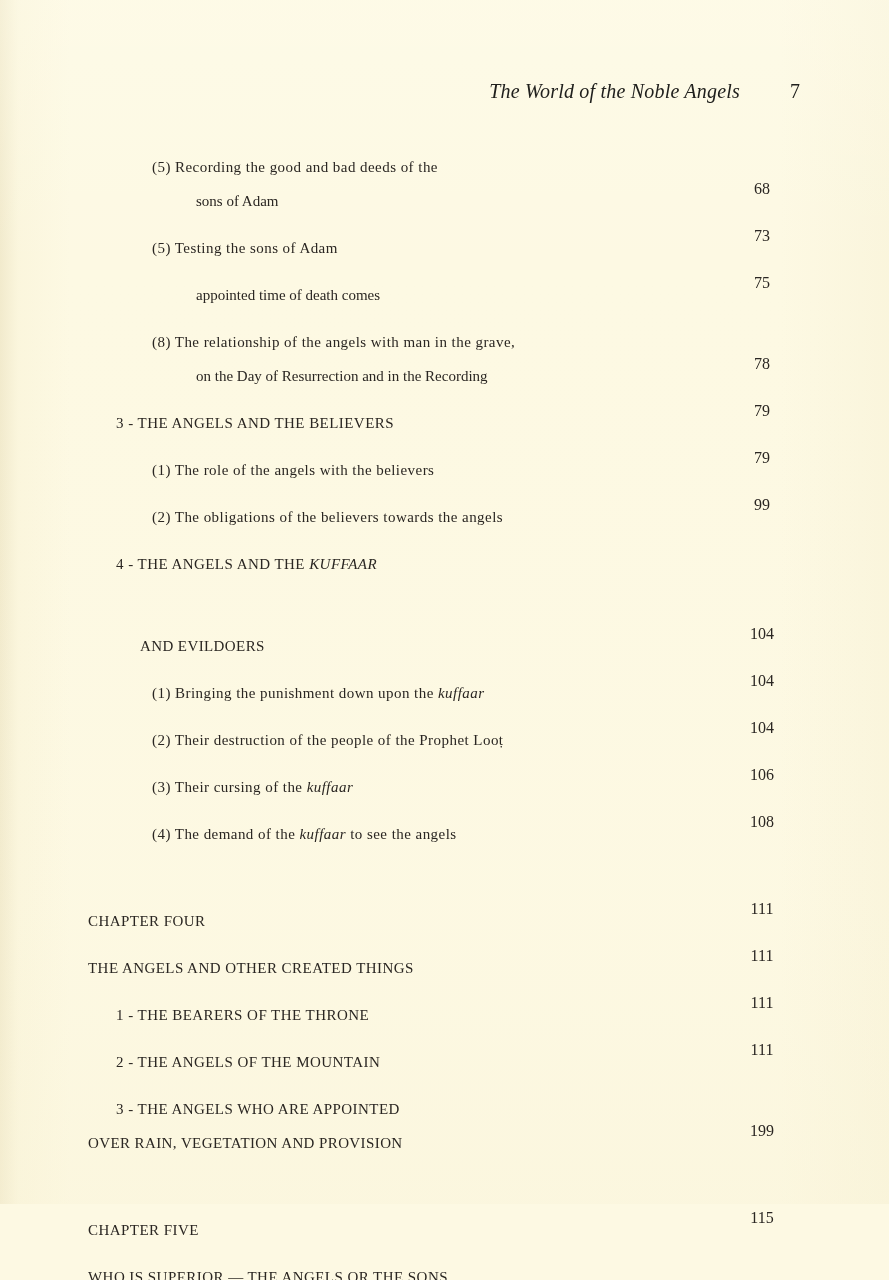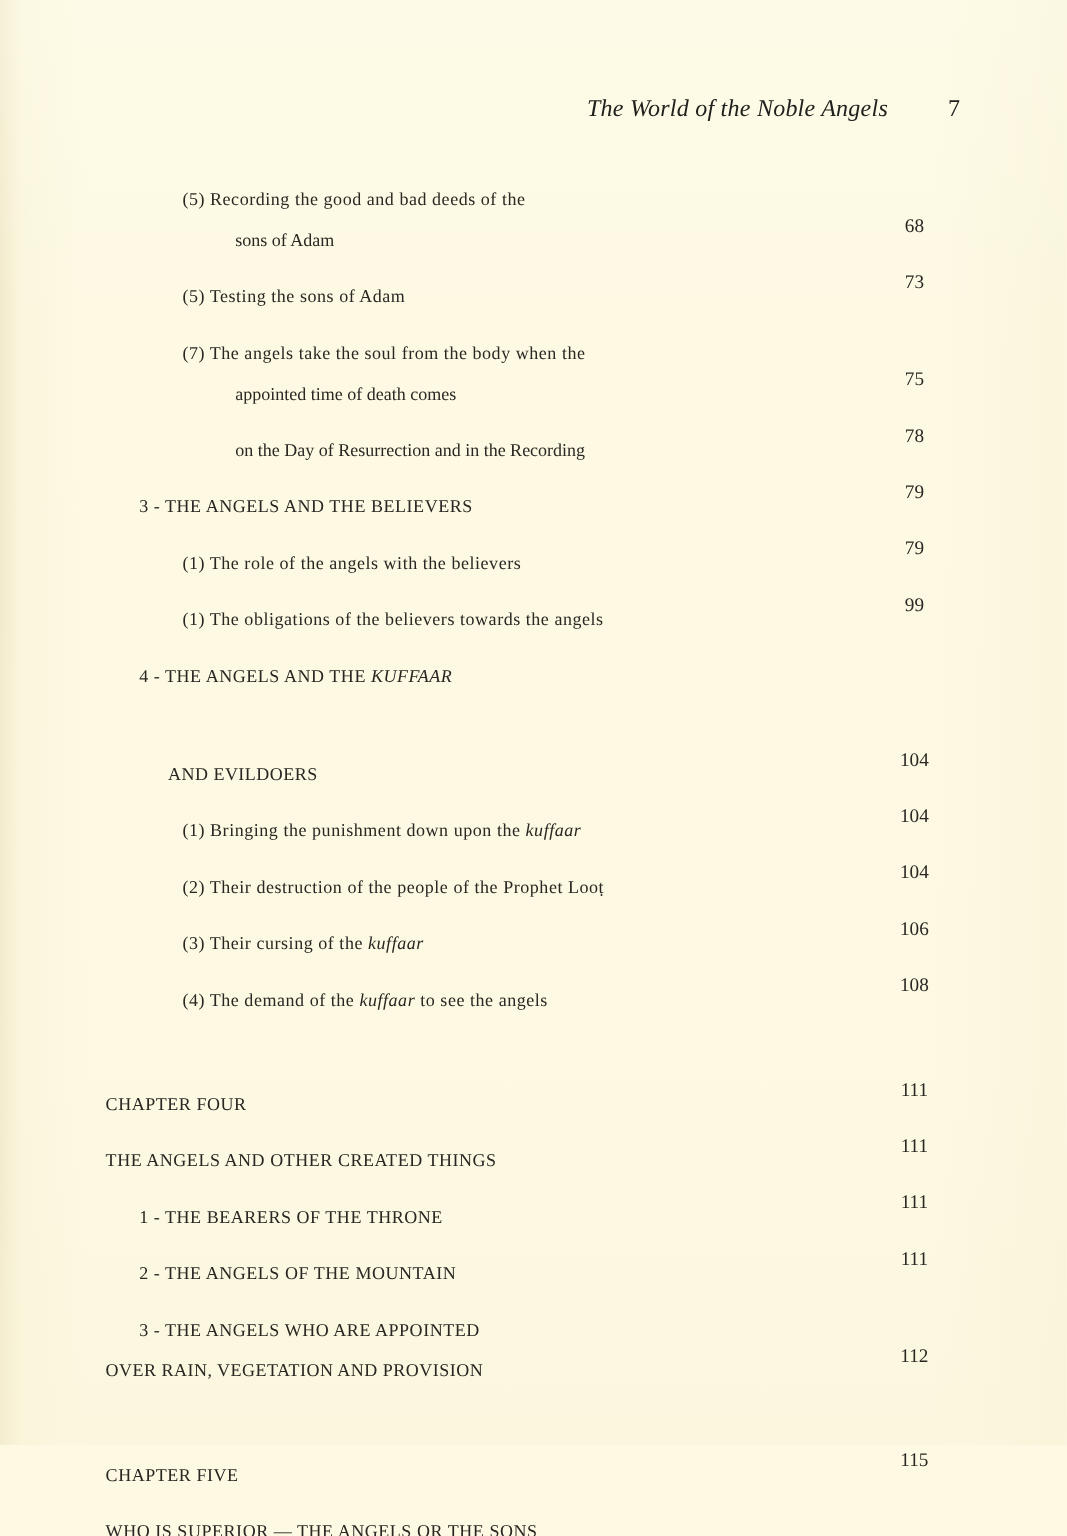--- a/index.html
+++ b/index.html
@@ -144,46 +144,46 @@
           <span class="pg">68</span>
         </div>
         <div class="entry lvl-sub" id="entry-6-testing-sons-of-adam">
           <span class="lines">
             <span class="ln spread">(5) Testing the sons of Adam</span>
           </span>
           <span class="pg">73</span>
         </div>
         <div class="entry lvl-sub" id="entry-7-angels-take-the-soul">
           <span class="lines">
-            <span class="ln spread">(7) The angels take the soul from the body when the</span>
             <span class="ln cont">appointed time of death comes</span>
           </span>
           <span class="pg">75</span>
         </div>
         <div class="entry lvl-sub" id="entry-8-relationship-in-the-grave">
           <span class="lines">
+            <span class="ln spread">(8) The relationship of the angels with man in the grave,</span>
             <span class="ln cont">on the Day of Resurrection and in the Recording</span>
           </span>
           <span class="pg">78</span>
         </div>
         <div class="entry lvl-sec" id="section-3-angels-and-believers">
           <span class="lines">
             <span class="ln caps spread">3 - THE ANGELS AND THE BELIEVERS</span>
           </span>
           <span class="pg">79</span>
         </div>
         <div class="entry lvl-sub" id="entry-3-1-role-of-angels">
           <span class="lines">
             <span class="ln spread">(1) The role of the angels with the believers</span>
           </span>
           <span class="pg">79</span>
         </div>
         <div class="entry lvl-sub" id="entry-3-2-obligations-of-believers">
           <span class="lines">
-            <span class="ln spread">(1) The obligations of the believers towards the angels</span>
+            <span class="ln spread">(2) The obligations of the believers towards the angels</span>
           </span>
           <span class="pg">99</span>
         </div>
         <div class="entry lvl-sec" id="section-4-angels-and-kuffaar">
           <span class="lines">
             <span class="ln caps spread">4 - THE ANGELS AND THE <span class="ital">KUFFAAR</span></span>
             <span class="ln cont caps">AND EVILDOERS</span>
           </span>
           <span class="pg">104</span>
         </div>
@@ -234,21 +234,21 @@
           <span class="lines">
             <span class="ln caps spread">2 - THE ANGELS OF THE MOUNTAIN</span>
           </span>
           <span class="pg">111</span>
         </div>
         <div class="entry lvl-chapsub" id="chapter-four-section-3-angels-over-rain">
           <span class="lines">
             <span class="ln caps spread">3 - THE ANGELS WHO ARE APPOINTED</span>
             <span class="ln cont caps">OVER RAIN, VEGETATION AND PROVISION</span>
           </span>
-          <span class="pg">112</span>
+          <span class="pg">199</span>
         </div>
         <div class="gap-lg"></div>
         <div class="entry lvl-chap" id="chapter-five">
           <span class="lines">
             <span class="ln caps spread">CHAPTER FIVE</span>
           </span>
           <span class="pg">115</span>
         </div>
         <div class="entry lvl-chap" id="chapter-five-subtitle">
           <span class="lines">

